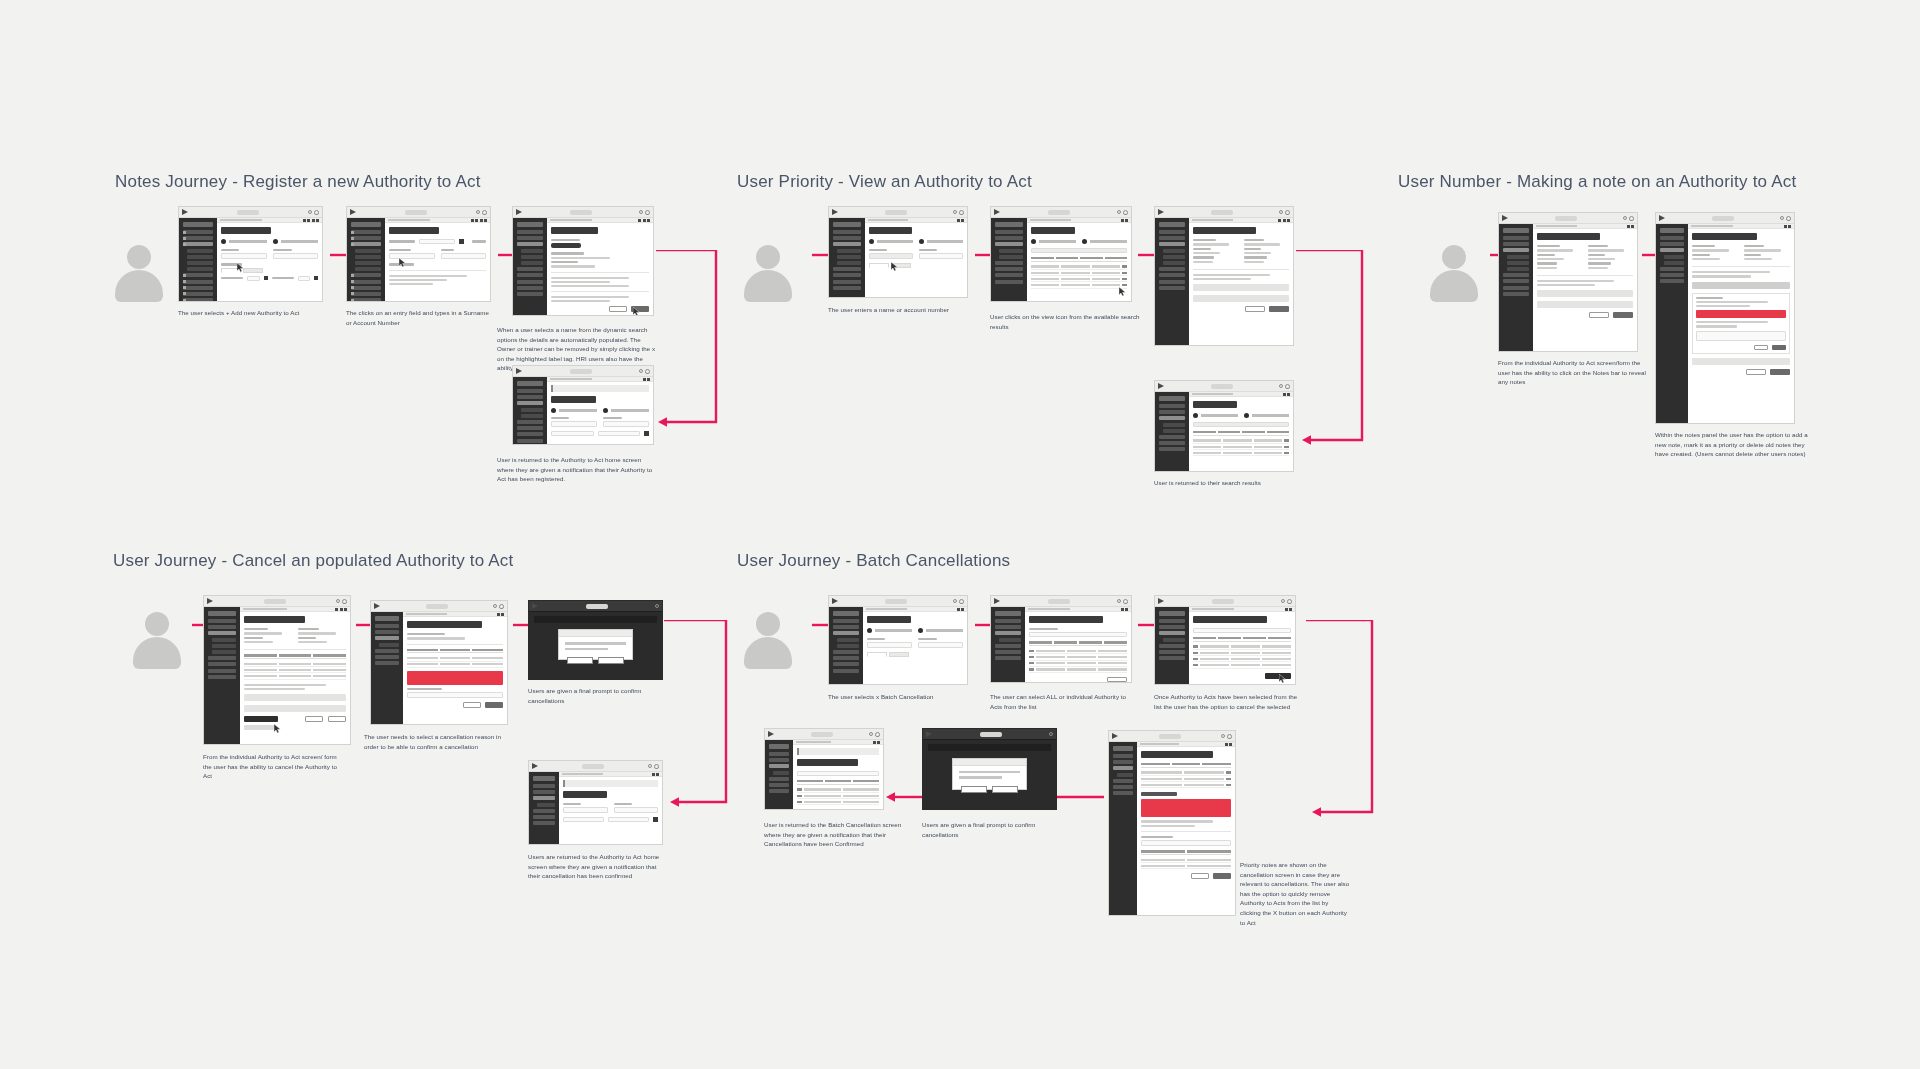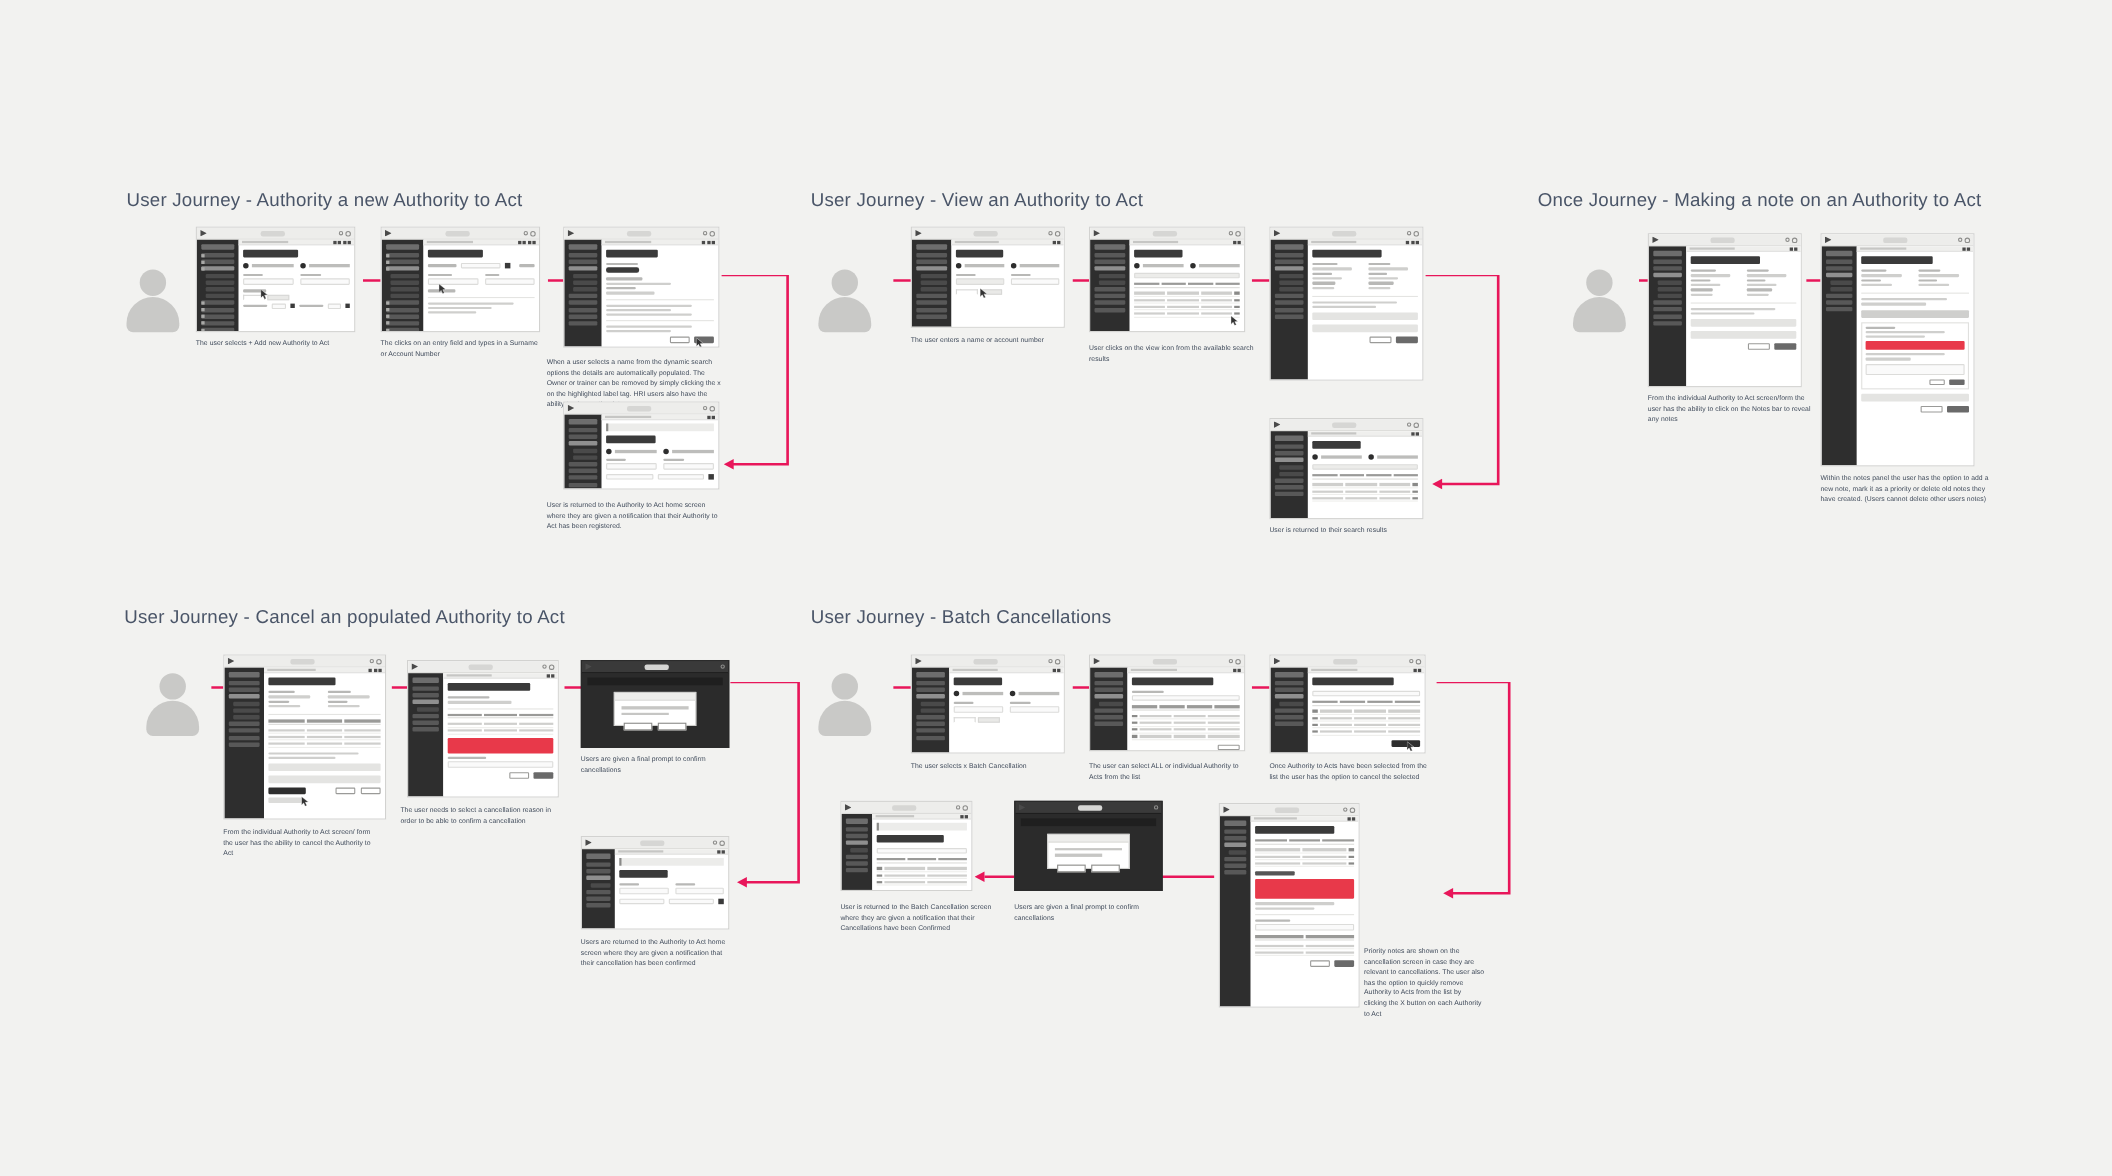--- a/index.html
+++ b/index.html
@@ -156,21 +156,21 @@
 
   
   .cursor { position: absolute; width: 7px; height: 9px; }
   .cursor svg { display: block; }
 </style>
 </head>
 <body>
 
 <div id="canvas">
 
-  <div class="journey-title" style="left:115px; top:172px;">User Journey - Authority a new Authority to Act</div>
+  <div class="journey-title" style="left:115px; top:172px;">Notes Journey - Register a new Authority to Act</div>
 
   <div class="avatar" style="left:113px; top:245px;">
     <div class="head"></div>
     <div class="body"></div>
   </div>
 
   <div class="arrow" style="left:185px; top:248px;">
     <svg width="36" height="14" viewBox="0 0 36 14">
         <path d="M0 7 H27" stroke="#e8165a" stroke-width="2.4"></path>
         <path d="M34 7 L25 2.2 L25 11.8 Z" fill="#e8165a"></path>
@@ -505,21 +505,21 @@
           <div class="wf-field" style="flex:1;margin:0;height:5px"></div>
           <div class="wf-field" style="flex:1;margin:0;height:5px"></div>
           <div style="width:5px;height:5px;background:#3a3a3a"></div>
         </div>
       </div>
     </div>
   </div>
 
   <div class="caption" style="left:497px; top:455px; width:160px;">User is returned to the Authority to Act home screen where they are given a notification that their Authority to Act has been registered.</div>
 
-  <div class="journey-title" style="left:737px; top:172px;">User Journey - View an Authority to Act</div>
+  <div class="journey-title" style="left:737px; top:172px;">User Priority - View an Authority to Act</div>
 
   <div class="avatar" style="left:742px; top:245px;">
     <div class="head"></div>
     <div class="body"></div>
   </div>
 
   <div class="arrow" style="left:812px; top:248px;">
     <svg width="36" height="14" viewBox="0 0 36 14">
         <path d="M0 7 H27" stroke="#e8165a" stroke-width="2.4"></path>
         <path d="M34 7 L25 2.2 L25 11.8 Z" fill="#e8165a"></path>
@@ -837,21 +837,21 @@
               <span></span>
               <span class="sm"></span>
             </div>
         </div>
       </div>
     </div>
   </div>
 
   <div class="caption" style="left:1154px; top:478px; width:150px;">User is returned to their search results</div>
 
-  <div class="journey-title" style="left:1398px; top:172px;">Once Journey - Making a note on an Authority to Act</div>
+  <div class="journey-title" style="left:1398px; top:172px;">User Number - Making a note on an Authority to Act</div>
 
   <div class="avatar" style="left:1428px; top:245px;">
     <div class="head"></div>
     <div class="body"></div>
   </div>
 
   <div class="arrow" style="left:1490px; top:248px;">
     <svg width="36" height="14" viewBox="0 0 36 14">
         <path d="M0 7 H27" stroke="#e8165a" stroke-width="2.4"></path>
         <path d="M34 7 L25 2.2 L25 11.8 Z" fill="#e8165a"></path>

